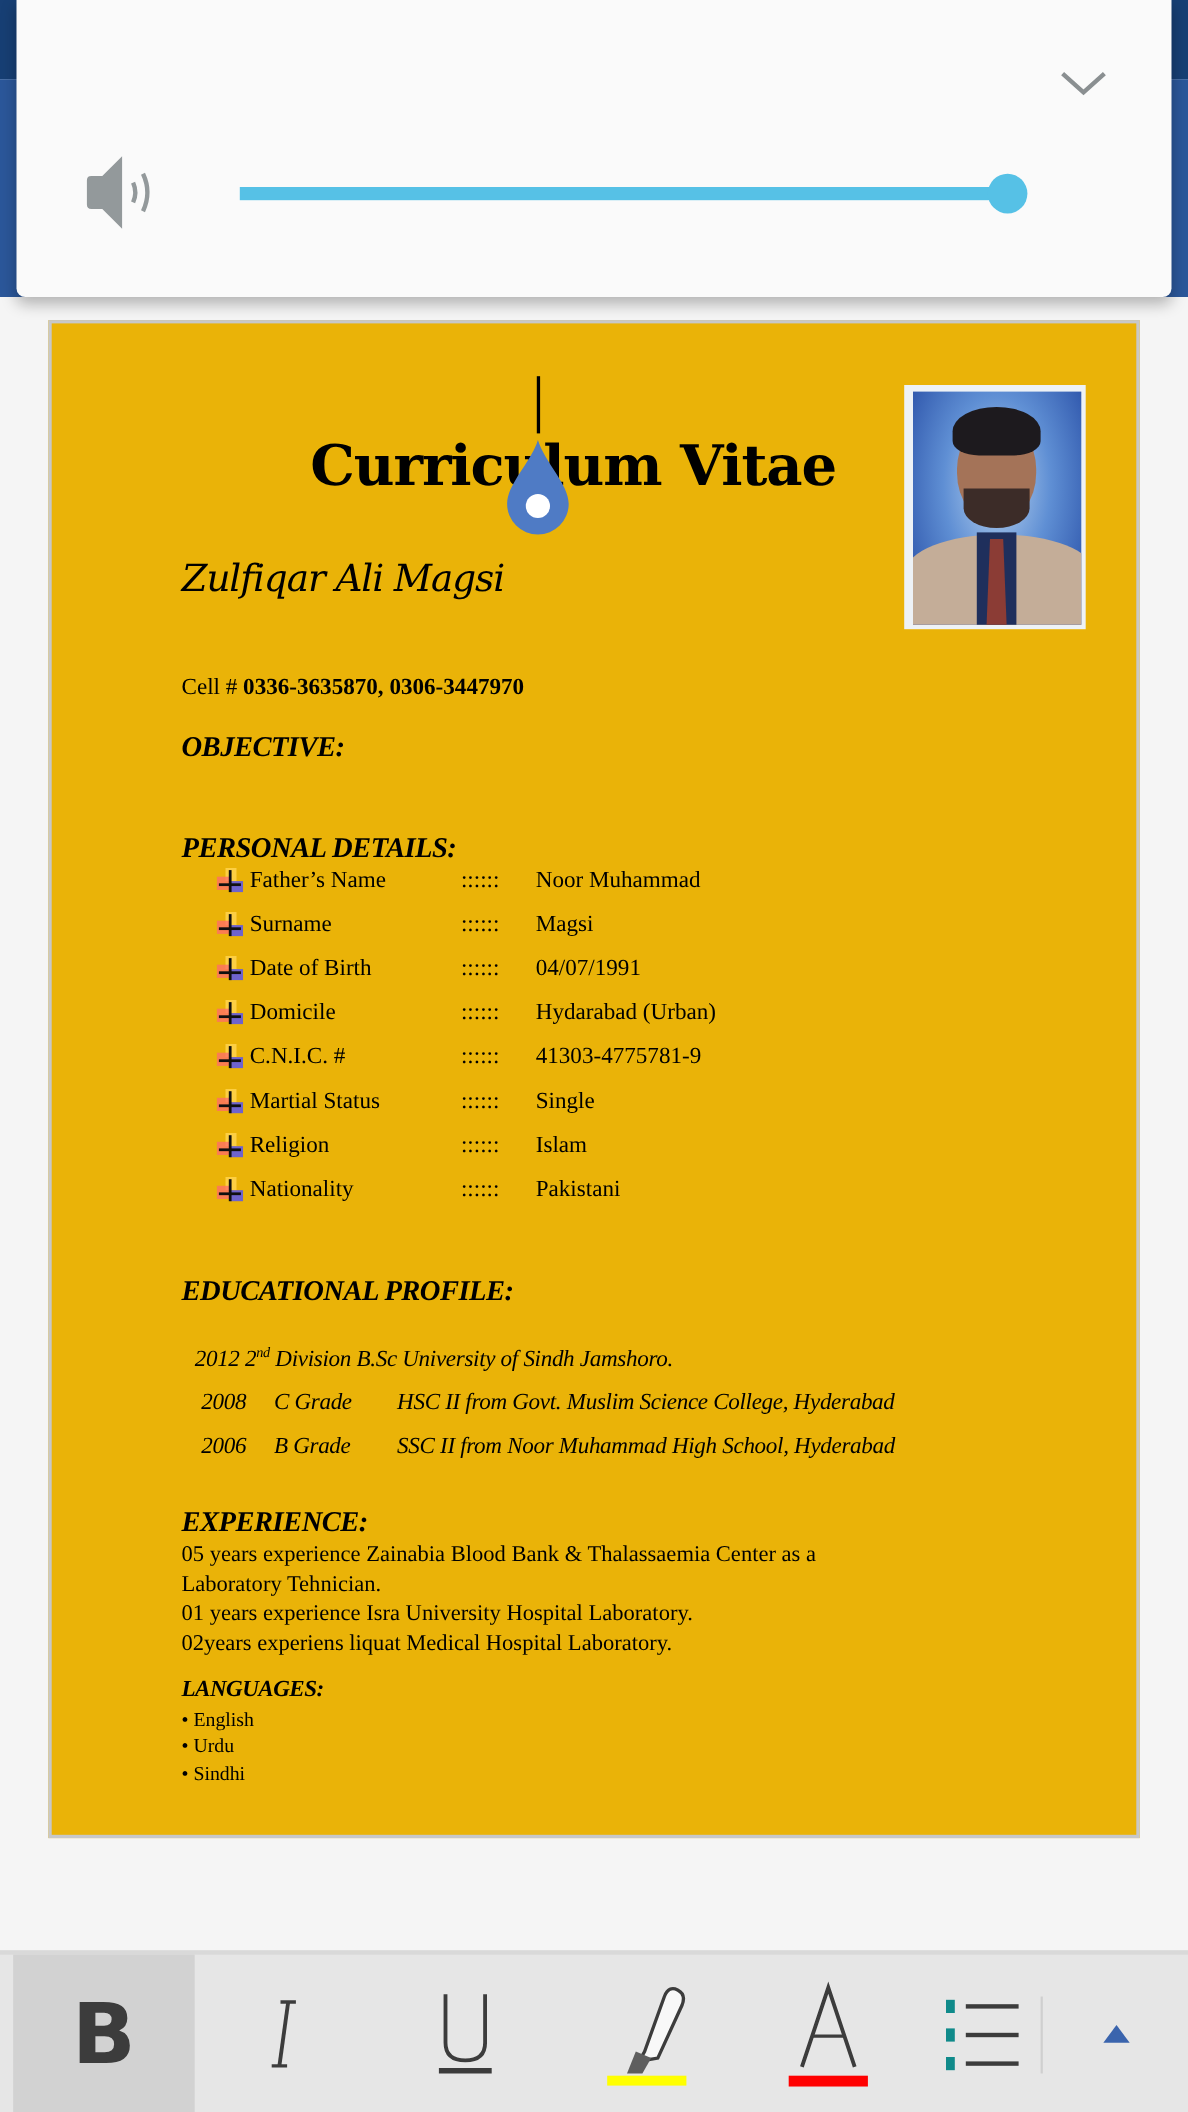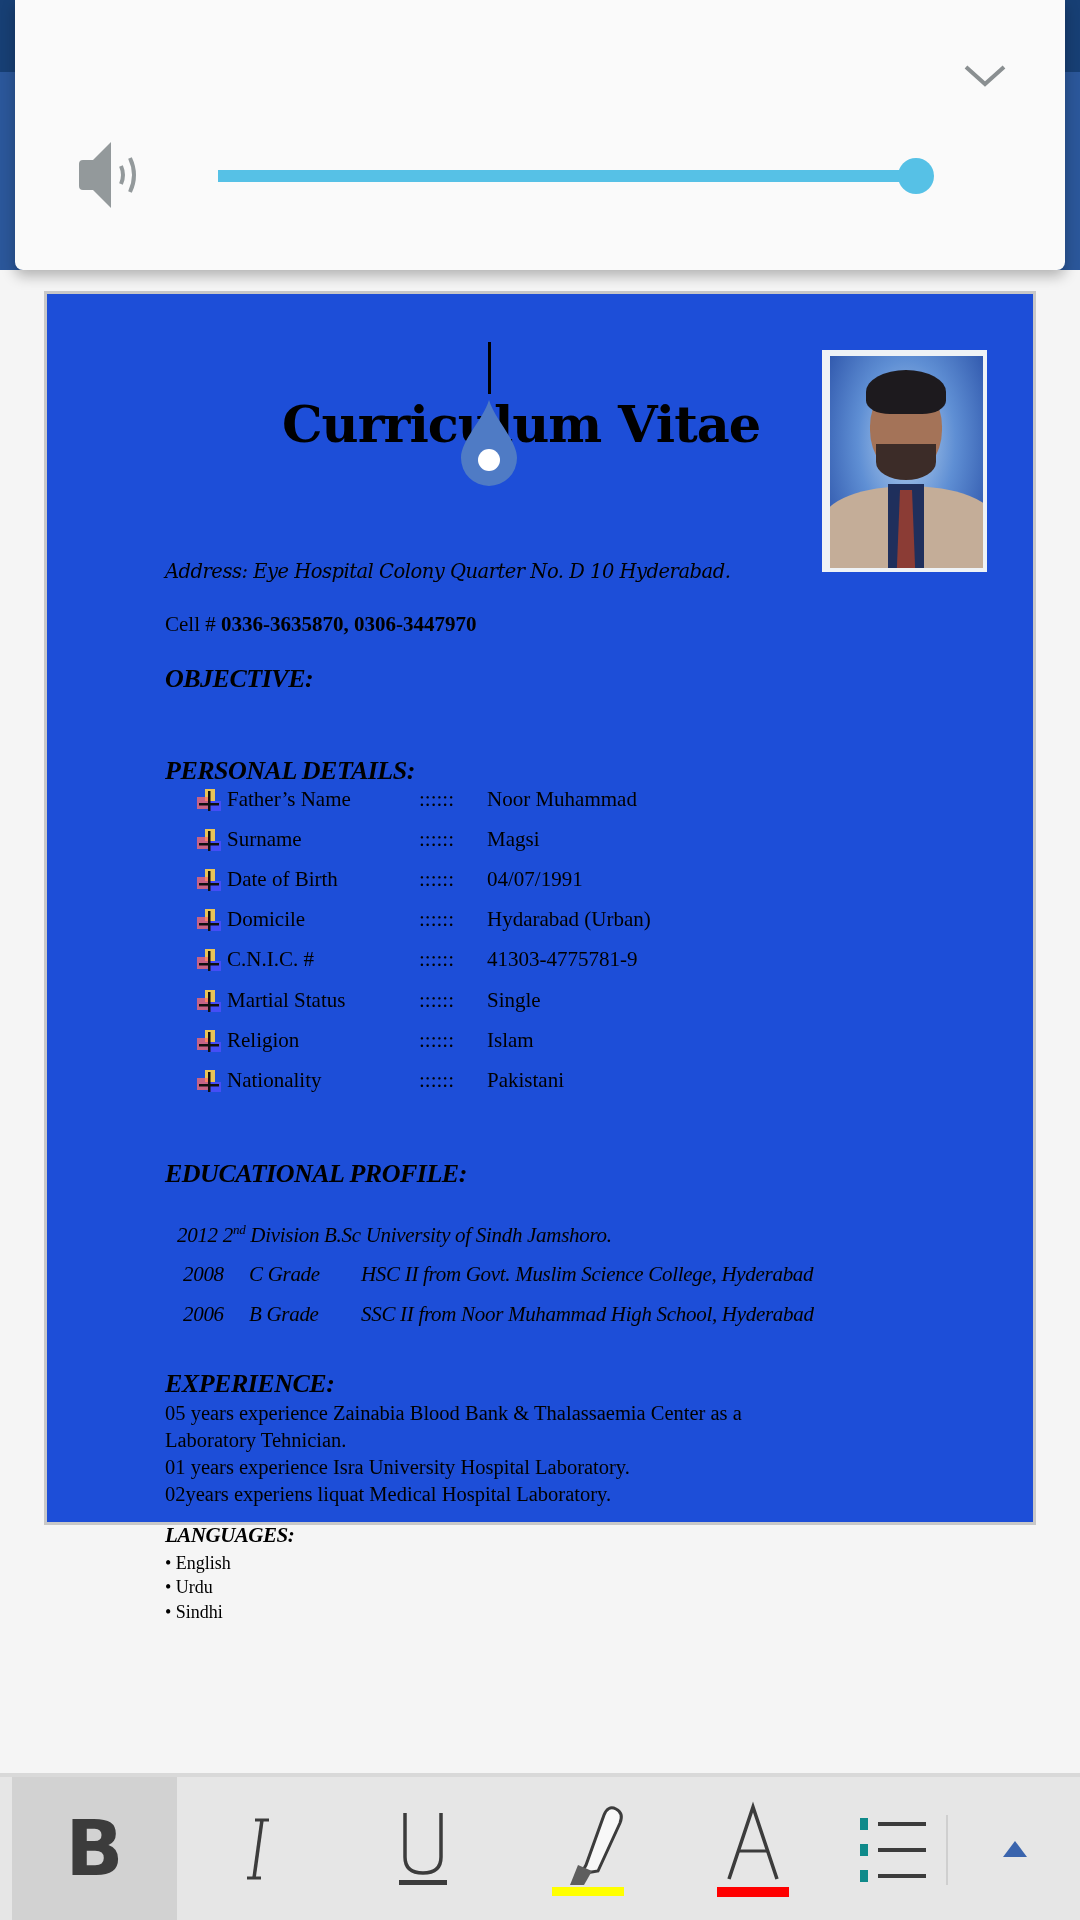--- a/index.html
+++ b/index.html
@@ -11,21 +11,21 @@
 
   .volume-card { position: absolute; left: 15px; top: 0; width: 1050px; height: 270px; background: #fafafa;
     border-radius: 0 0 8px 8px; box-shadow: 0 6px 14px rgba(0,0,0,0.28); z-index: 5; }
   .volume-title { position: absolute; left: 48px; top: 52px; font-family: "DejaVu Sans", sans-serif; font-size: 42px; color: #212121; letter-spacing: -0.5px; }
   .chevron { position: absolute; left: 948px; top: 64px; width: 44px; height: 24px; }
   .speaker { position: absolute; left: 62px; top: 140px; width: 70px; height: 70px; }
   .slider { position: absolute; left: 203px; top: 160px; width: 720px; height: 30px; }
   .slider-track { position: absolute; left: 0; top: 10px; width: 700px; height: 12px; background: #56c1e6; }
   .slider-thumb { position: absolute; left: 680px; top: -2px; width: 36px; height: 36px; border-radius: 50%; background: #56c1e6; }
 
-  .page { position: absolute; left: 44px; top: 291px; width: 992px; height: 1234px; background: #1d4ed8; border: 3px solid #c8c8c8; }
+  .page { position: absolute; left: 44px; top: 291px; width: 992px; height: 1380px; background: #eab308; border: 3px solid #c8c8c8; }
 
   .cv-title { position: absolute; left: 235px; top: 100px; font-family: "DejaVu Serif", serif; font-weight: bold; font-size: 51px; color: #000; letter-spacing: -1px; }
   .cursor-line { position: absolute; left: 441px; top: 48px; width: 3px; height: 52px; background: #000; }
   .cursor-drop { position: absolute; left: 412px; top: 106px; width: 60px; height: 88px; }
 
   .photo { position: absolute; left: 775px; top: 56px; width: 165px; height: 222px; background: #eef2f6; padding: 6px 4px 4px 8px; }
   .photo-inner { width: 100%; height: 100%; background: radial-gradient(ellipse at 50% 40%, #b9d3ef 0%, #5f8fd4 45%, #2146a0 100%); position: relative; overflow: hidden; }
   .face { position: absolute; left: 40px; top: 28px; width: 72px; height: 92px; border-radius: 46% 46% 50% 50%; background: #a47358; }
   .hair { position: absolute; left: 36px; top: 14px; width: 80px; height: 44px; border-radius: 50% 50% 30% 30%; background: #1d1a1e; }
   .beard { position: absolute; left: 46px; top: 88px; width: 60px; height: 36px; border-radius: 0 0 50% 50%; background: #3c2c28; }
@@ -91,21 +91,21 @@
     <div class="photo-inner">
       <div class="suit"></div>
       <div class="shirt"></div>
       <div class="tie"></div>
       <div class="face"></div>
       <div class="hair"></div>
       <div class="beard"></div>
     </div>
   </div>
 
-  <div class="address">Address: Eye Hospital Colony Quarter No. D 10 Hyderabad.</div>
+  <div class="name">Zulfiqar Ali Magsi</div>
   <div class="cell"><span>Cell # </span><b>0336-3635870, 0306-3447970</b></div>
 
   <div class="heading" style="top:370px;">OBJECTIVE:</div>
 
   <div class="heading" style="top:462px;">PERSONAL DETAILS:</div>
 
   <div id="details">
       <div class="detail-row" style="top: 493px;">
         <svg class="bullet" viewBox="0 0 24 24">
           <rect x="8" y="0" width="10" height="12" fill="#ffd24a" opacity="0.9"></rect>

